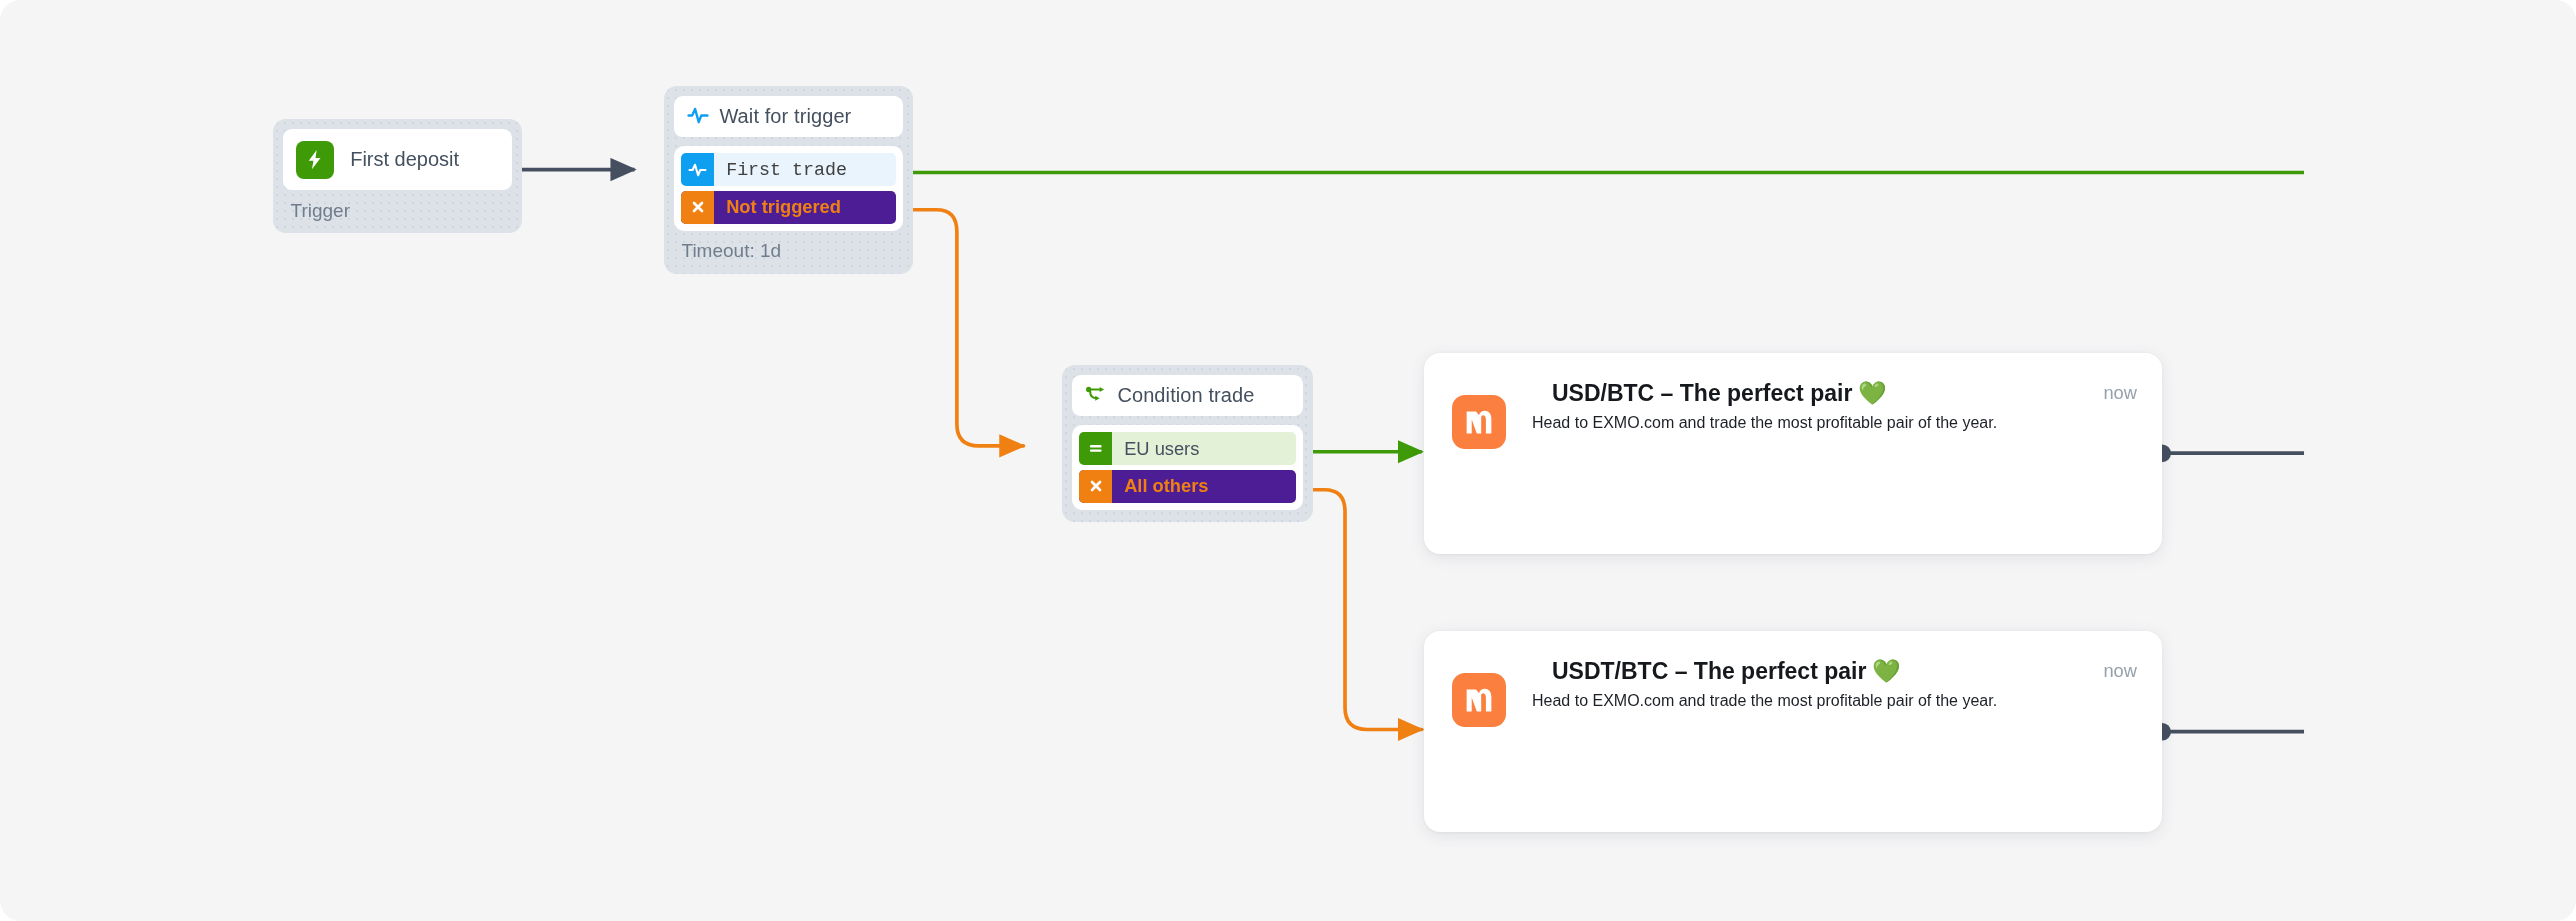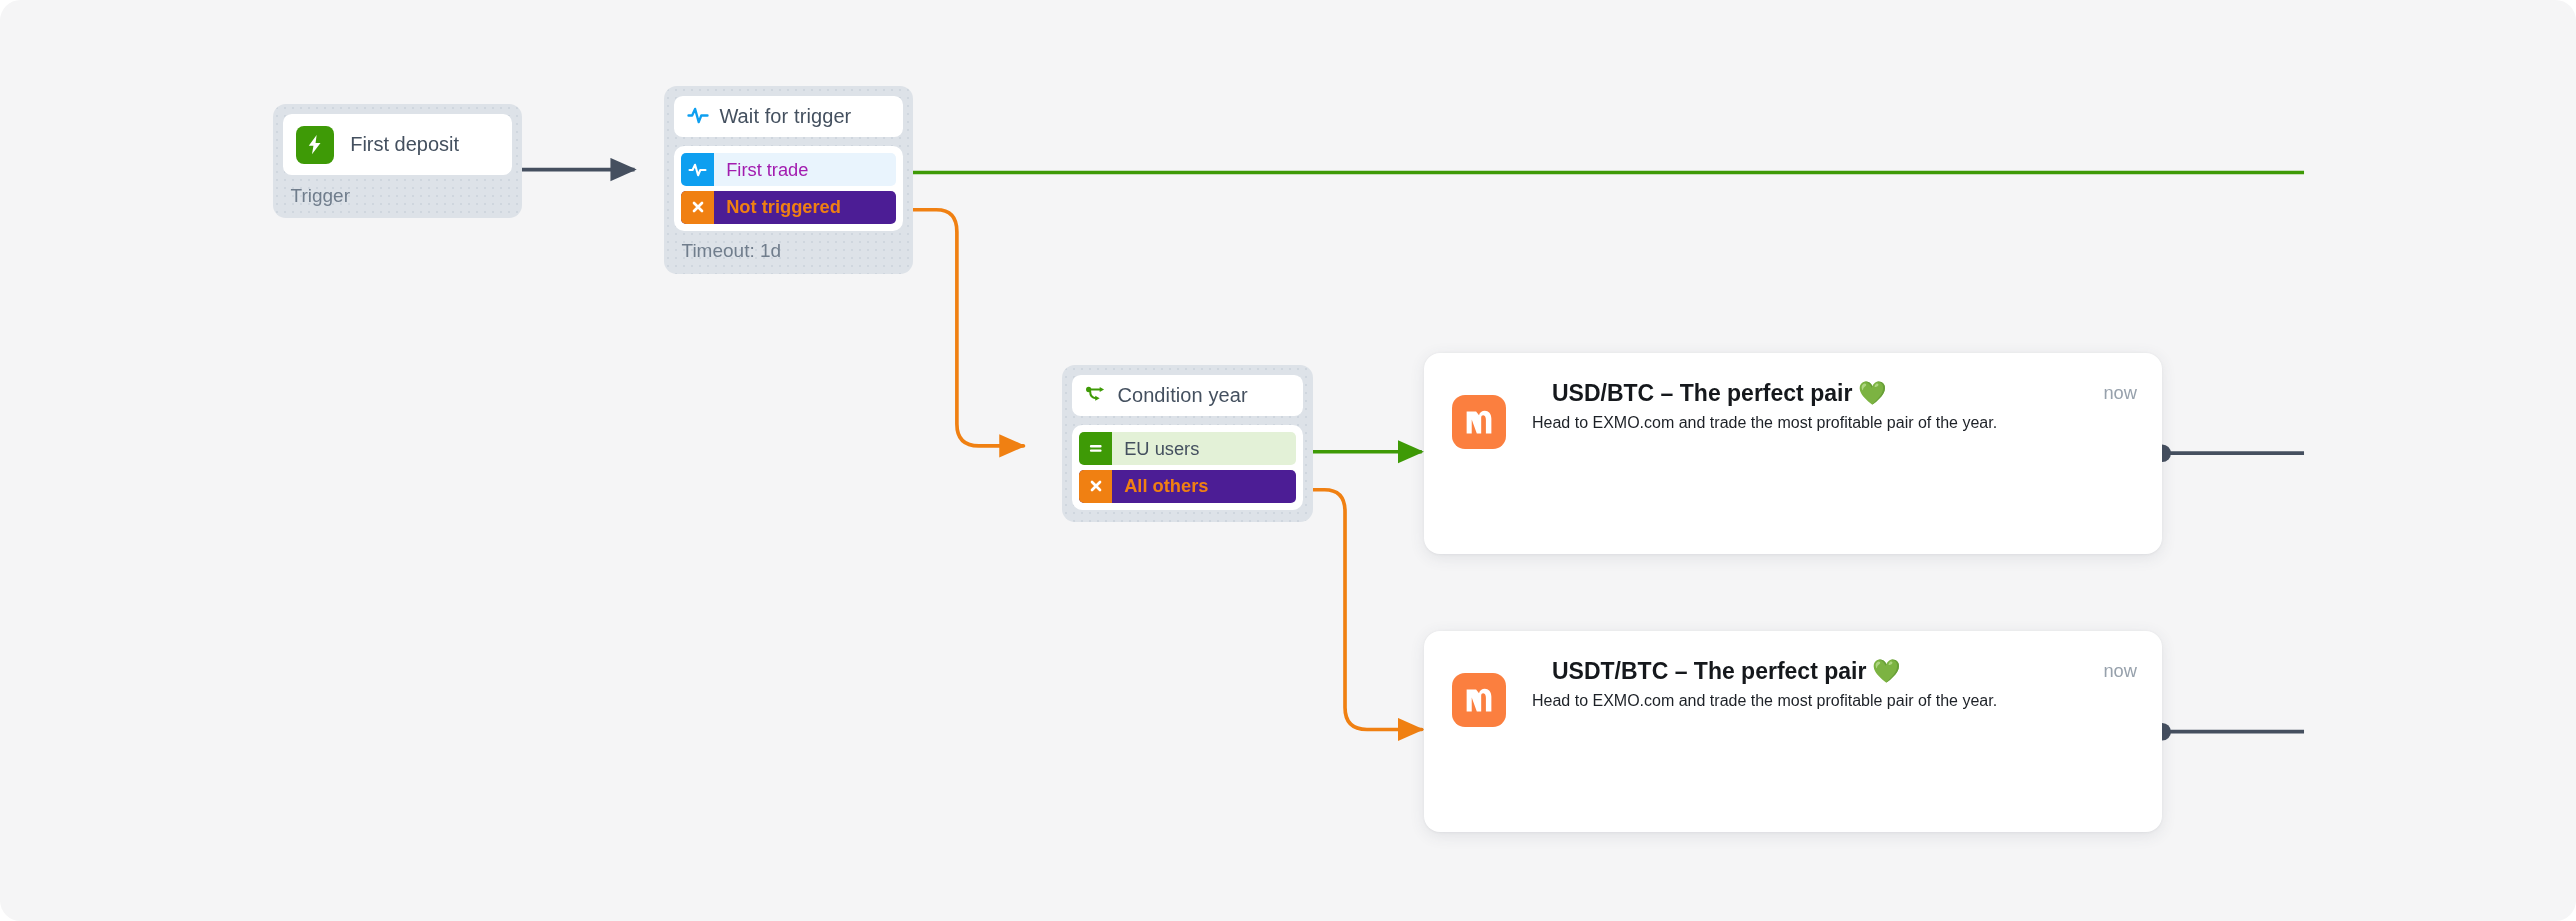--- a/index.html
+++ b/index.html
@@ -95,21 +95,21 @@
   }
   .branch-label {
     font-size: 18.3px;
     padding-left: 11.7px;
     white-space: nowrap;
   }
   .branch-row.pos   { background: #e3f1d7; }
   .branch-row.info  { background: #e9f4fd; }
   .branch-row.neg   { background: #4c1d95; }
   .branch-row.pos   .branch-label { color: #44505f; }
-  .branch-row.info  .branch-label { color: #a21caf; }
+  .branch-row.info  .branch-label { color: #404040; font-family: Liberation Mono, monospace; }
   .branch-row.neg   .branch-label { color: #f08012; font-weight: bold; }
   .badge-green { background: #3e9a06; }
   .badge-blue  { background: #0e9ff0; }
   .badge-orange{ background: #f08012; }
 
   
   .trigger-pill {
     height: 61px;
     padding: 0 13px;
     gap: 16px;
@@ -227,21 +227,21 @@
       <circle cx="2958" cy="620" r="12" fill="#454f5f"></circle>
       <line x1="2958" y1="620" x2="3152" y2="620" stroke="#454f5f" stroke-width="5"></line>
     </g>
 
     <g>
       <circle cx="2958" cy="1001" r="12" fill="#454f5f"></circle>
       <line x1="2958" y1="1001" x2="3152" y2="1001" stroke="#454f5f" stroke-width="5"></line>
     </g>
   </svg>
 
-  <div class="node" style="left:243px; top:104px; width:249px;">
+  <div class="node" style="left:243px; top:119px; width:249px;">
     <div class="node-pill trigger-pill">
       <span class="trigger-icon">
         <svg width="22" height="25" viewBox="0 0 24 24" aria-hidden="true">
           <path d="M13.8 1.5 L5.2 13.4 h5.1 l-1.6 9.1 L18 10.3 h-5.4 z" fill="#ffffff"></path>
         </svg>
       </span>
       <span class="trigger-title">First deposit</span>
     </div>
     <div class="node-footer">Trigger</div>
   </div>
@@ -282,21 +282,21 @@
     <div class="node-pill node-header">
       <span>
         <svg width="22" height="20.5" viewBox="0 0 30 28" aria-hidden="true">
           <circle cx="5" cy="7.5" r="3.6" fill="#3e9a06"></circle>
           <path d="M8.6,7.5 H21" stroke="#3e9a06" stroke-width="2.8" stroke-linecap="round"></path>
           <path d="M20,4 L26,7.5 L20,11 z" fill="#3e9a06"></path>
           <path d="M7,10 Q7,19 15,19.5" stroke="#3e9a06" stroke-width="2.8" fill="none" stroke-linecap="round"></path>
           <path d="M14,16 L20,19.5 L14,23 z" fill="#3e9a06"></path>
         </svg>
       </span>
-      <span class="node-header-title">Condition year</span>
+      <span class="node-header-title">Condition trade</span>
     </div>
 
     <div class="node-body">
       <div class="branch-row pos">
         <span class="branch-badge badge-green">
           <svg width="17.5" height="14.6" viewBox="0 0 24 20" aria-hidden="true">
             <rect x="4" y="5.5" width="16" height="3.4" rx="1.4" fill="#ffffff"></rect>
             <rect x="4" y="11.5" width="16" height="3.4" rx="1.4" fill="#ffffff"></rect>
           </svg>
         </span>

